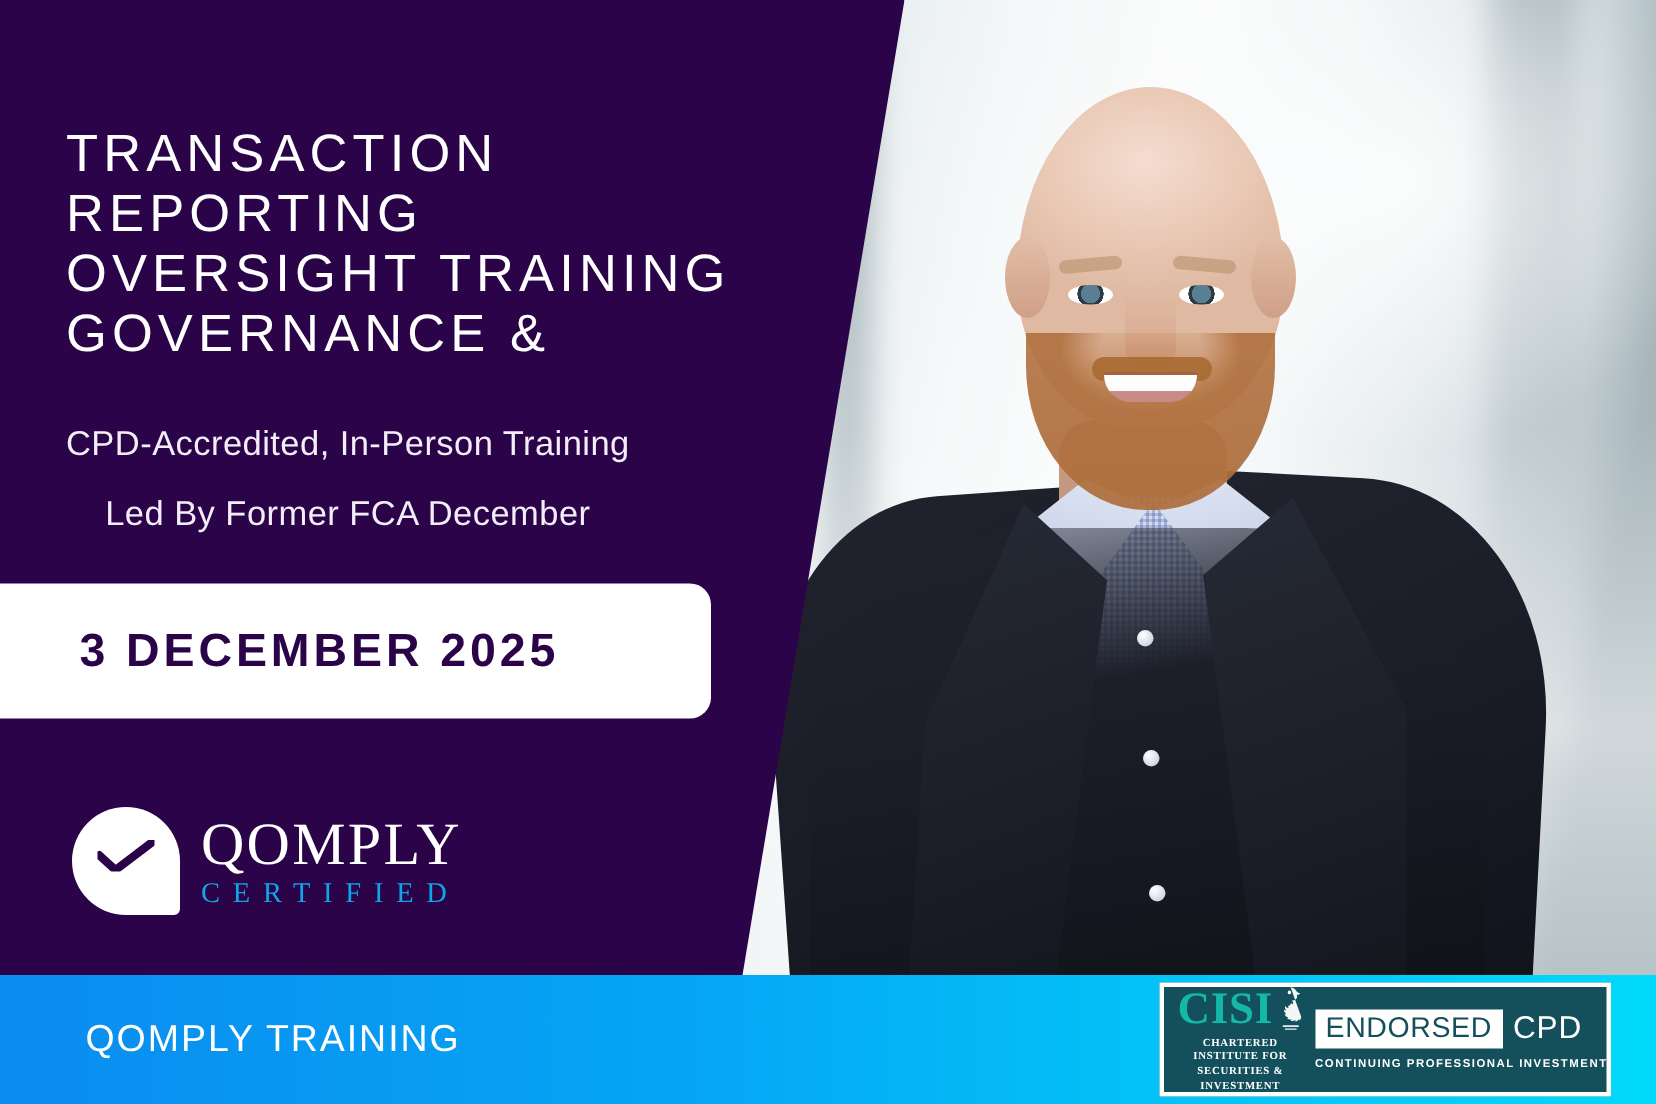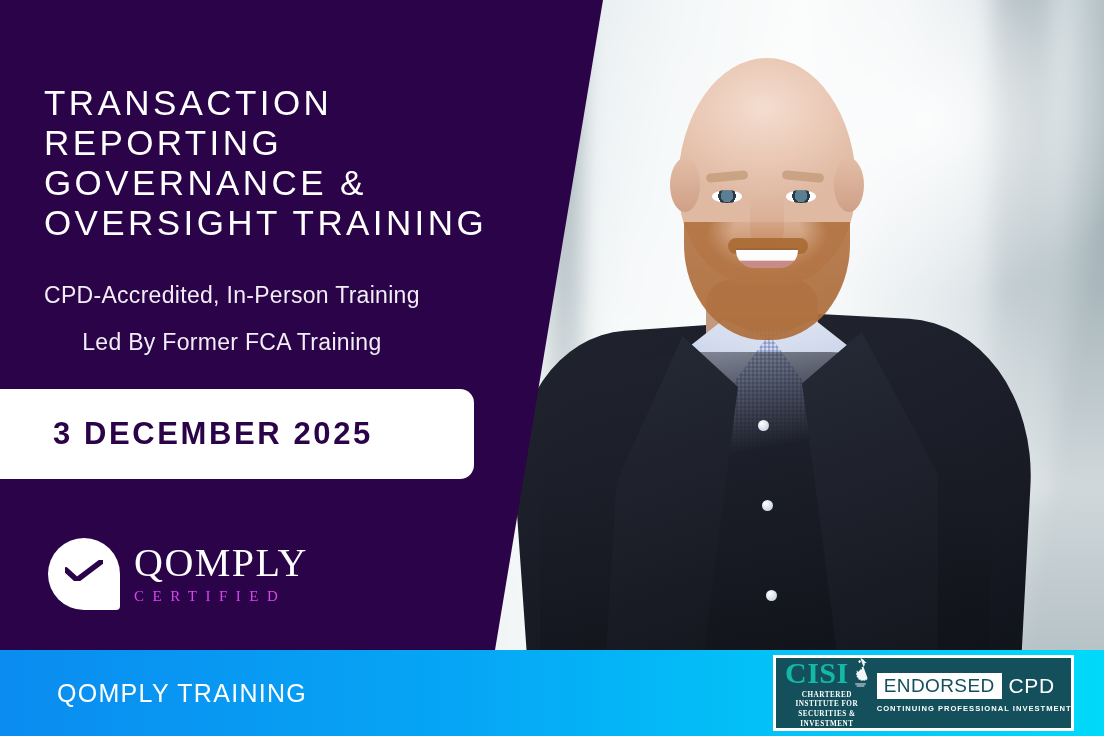--- a/index.html
+++ b/index.html
@@ -258,22 +258,22 @@
   }
   .logo-qomply {
     color: #ffffff;
     font-size: 40px;
     font-weight: 300;
     letter-spacing: 1.5px;
     line-height: 42px;
     white-space: nowrap;
   }
   .logo-certified {
-    color: #d946ef;
-    font-size: 15px;
+    color: #0ea5e9;
+    font-size: 19px;
     font-weight: 300;
     letter-spacing: 8.5px;
     line-height: 24px;
     white-space: nowrap;
   }
 
   
   .bottom-bar {
     position: absolute;
     left: 0; top: 650px;
@@ -410,27 +410,27 @@
       <div class="beard-stache"></div>
       <div class="mouth"></div>
     </div>
   </div>
 
   <div class="purple-panel"></div>
 
   <h1 class="headline">
     <span class="ln">TRANSACTION</span>
     <span class="ln">REPORTING</span>
+    <span class="ln">OVERSIGHT TRAINING</span>
     <span class="ln">GOVERNANCE &amp;</span>
-    <span class="ln">OVERSIGHT TRAINING</span>
   </h1>
 
   <div class="subtitle">
     <span class="ln">CPD-Accredited, In-Person Training</span>
-    <span class="ln">Led By Former FCA Training</span>
+    <span class="ln">Led By Former FCA December</span>
   </div>
 
   <div class="date-card">
     <span class="date-text">3 December 2025</span>
   </div>
 
   <div class="logo-block">
     <div class="logo-mark">
       <div class="bubble"></div>
       <svg class="check" viewBox="0 0 38 21">

